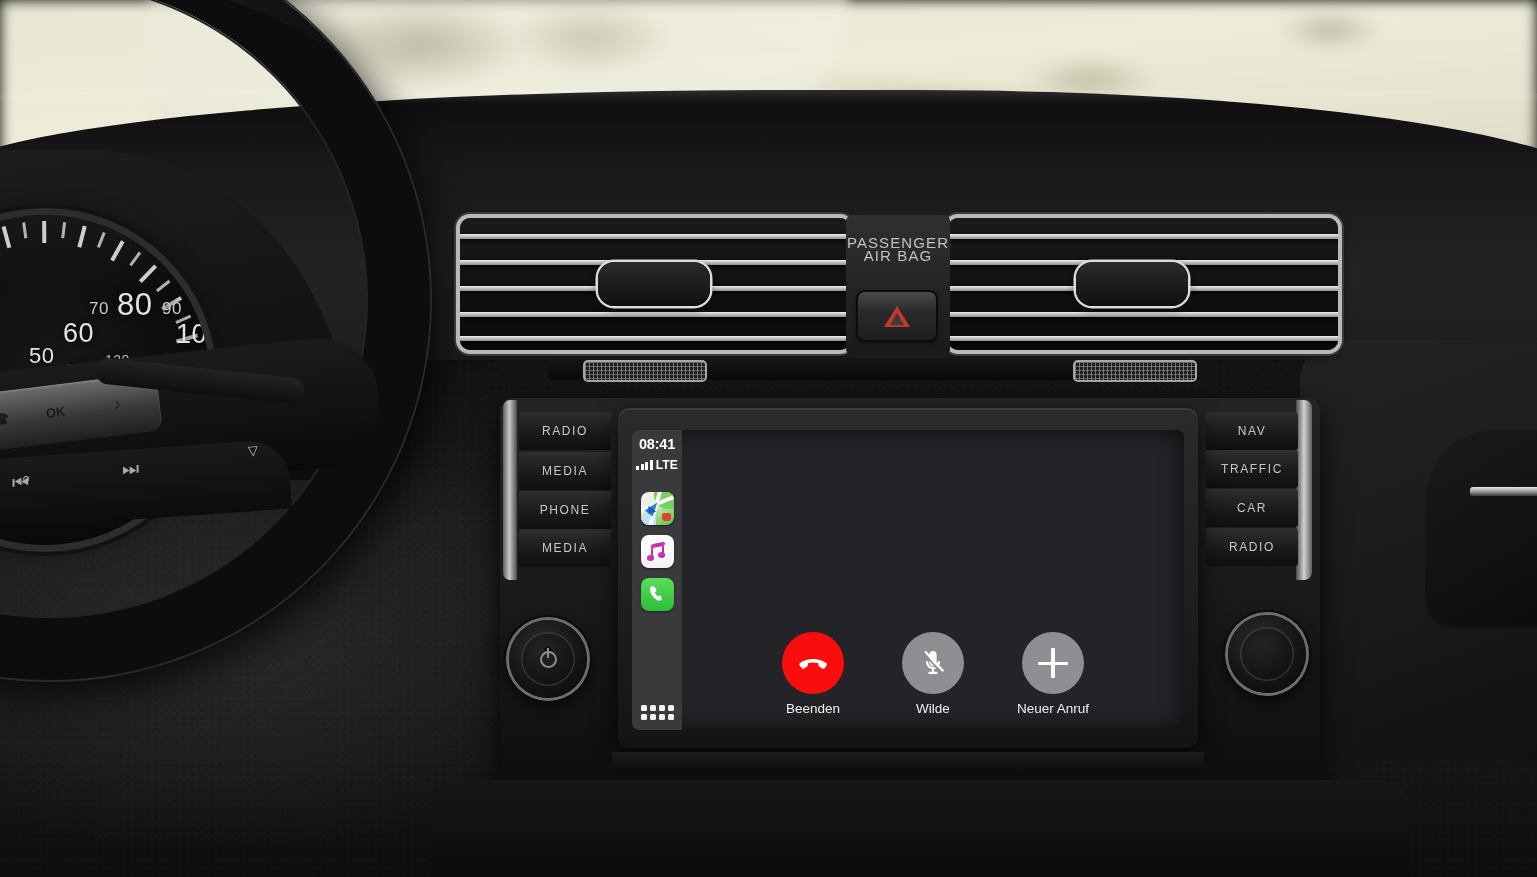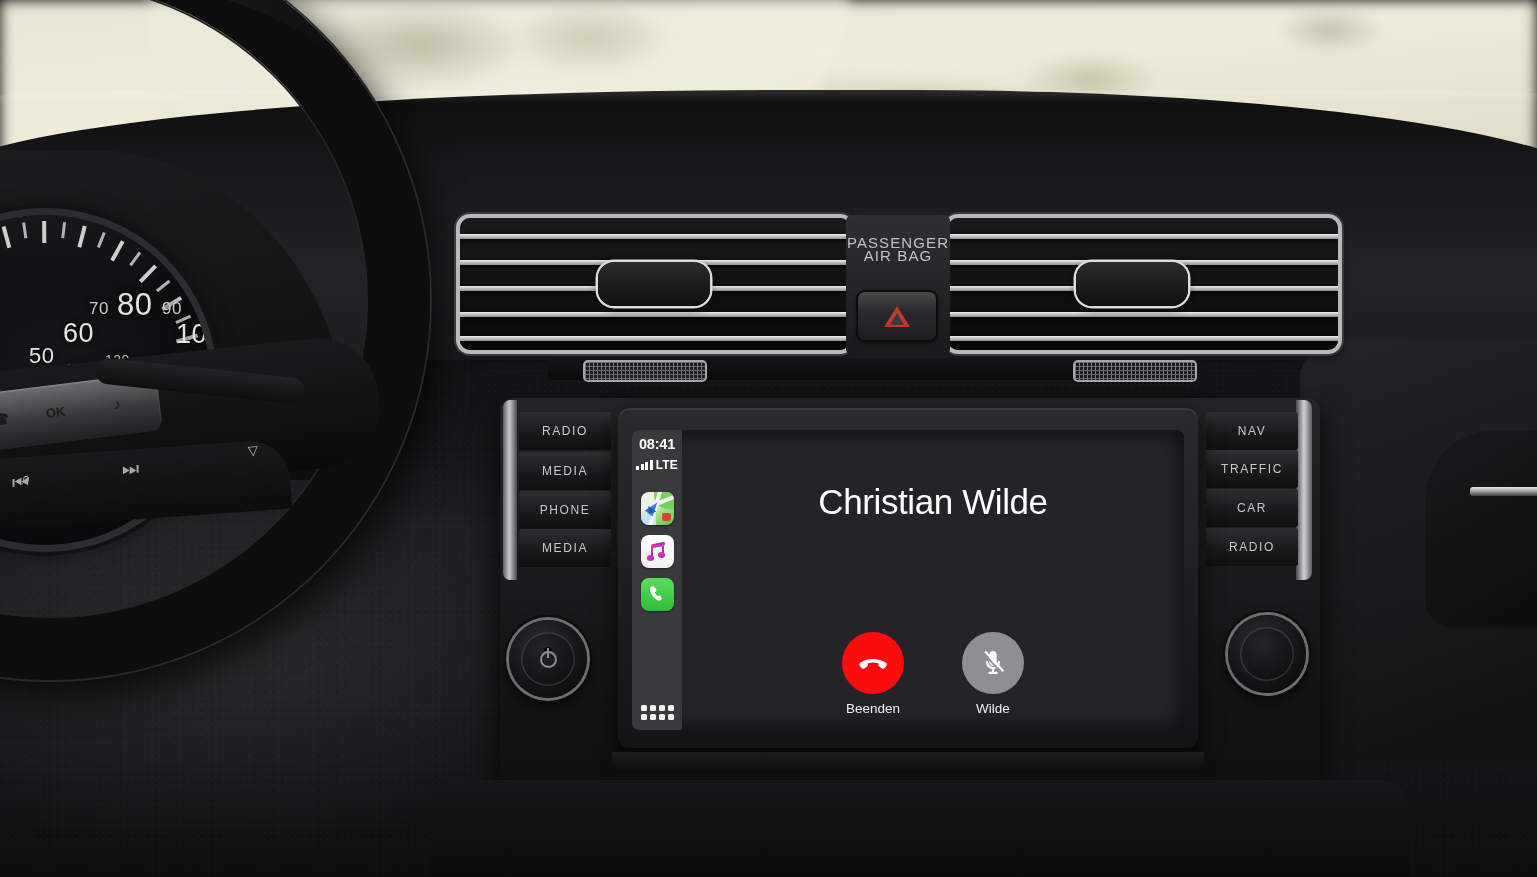--- a/index.html
+++ b/index.html
@@ -482,21 +482,20 @@
             <i></i>
             <i></i>
             <i></i>
             <i></i>
             <i></i>
             <i></i>
         </div>
       </div>
 
       <div class="cp-main">
-        <div class="cp-caller">Christian Wilde</div>
 
         <div class="cp-actions">
 
           <div class="cp-act">
             <div class="cp-circ end">
               <svg width="34" height="34" viewBox="0 0 24 24" aria-hidden="true">
                 <path fill="#fff" d="M12 9.2c-3.4 0-6.6 1-9 2.7-.7.5-.8 1.5-.3 2.1l1.2 1.5c.5.6 1.3.7 1.9.3l2-1.3c.4-.3.6-.7.6-1.2v-1.1c2.4-.7 5-.7 7.4 0v1.1c0 .5.2.9.6 1.2l2 1.3c.6.4 1.4.3 1.9-.3l1.2-1.5c.5-.6.4-1.6-.3-2.1-2.6-1.7-5.8-2.7-9.2-2.7z"></path>
               </svg>
             </div>
             <div class="cp-lbl">Beenden</div>
@@ -508,20 +507,26 @@
                 <path fill="#fff" d="M12 14.5c1.6 0 2.9-1.3 2.9-2.9V5.2c0-1.6-1.3-2.9-2.9-2.9S9.1 3.6 9.1 5.2v6.4c0 1.6 1.3 2.9 2.9 2.9z"></path>
                 <path fill="#fff" d="M17.6 11.3a.9.9 0 0 0-1.8 0 3.8 3.8 0 0 1-7.6 0 .9.9 0 0 0-1.8 0 5.6 5.6 0 0 0 4.7 5.5v2.1h-2a.9.9 0 0 0 0 1.8h5.8a.9.9 0 0 0 0-1.8h-2v-2.1a5.6 5.6 0 0 0 4.7-5.5z"></path>
                 <path fill="#fff" d="M5.1 3.3 19.6 19.1l1.3-1.2L6.4 2.1z"></path>
                 <path fill="#8e8e93" d="M3.8 4.5 18.3 20.3l1-.9L4.8 3.6z"></path>
               </svg>
             </div>
             <div class="cp-lbl">Wilde</div>
           </div>
 
 
+          <div class="cp-act">
+            <div class="cp-circ grey">
+              <div class="plus"></div>
+            </div>
+            <div class="cp-lbl">Neuer Anruf</div>
+          </div>
 
         </div>
       </div>
 
     </div>
   </div>
 
   <div class="hu-shelf"></div>
 
   <div class="knob left">

